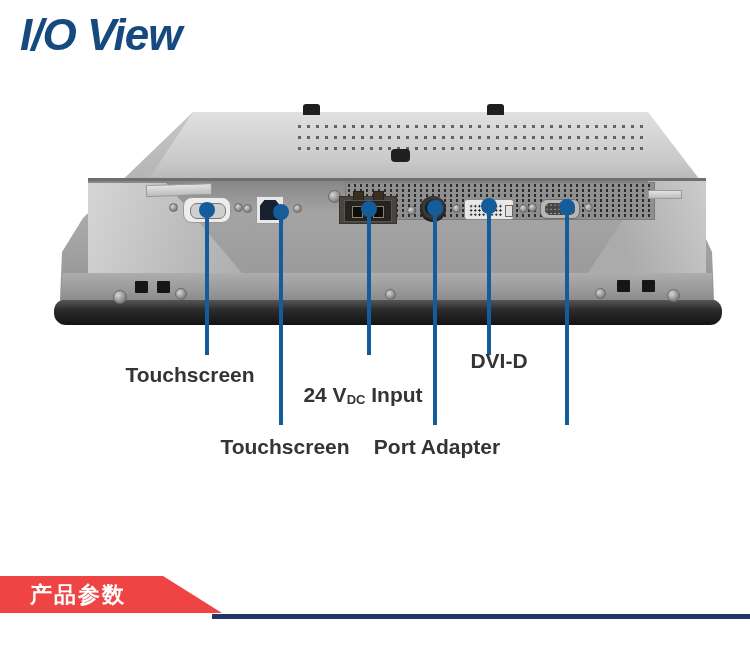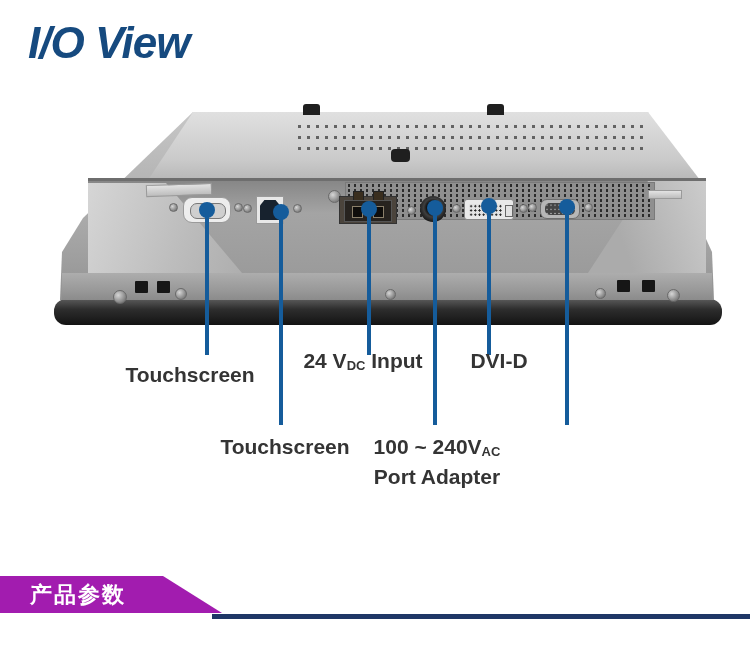--- a/index.html
+++ b/index.html
@@ -4,21 +4,21 @@
 <style>
   html,body { margin:0; padding:0; background:#ffffff; }
   .page {
     position:relative; width:750px; height:646px; overflow:hidden;
     background:#ffffff; font-family:"Liberation Sans", sans-serif;
   }
   .abs { position:absolute; }
 
   
   .title {
-    position:absolute; left:16px; top:6px; margin:12px;
+    position:absolute; left:16px; top:6px; margin:4px;
     font-size:44px; font-weight:bold; font-style:italic;
     letter-spacing:-1px; color:#164a7f;
   }
 
   
   .bezel {
     left:54px; top:299px; width:668px; height:26px; border-radius:12px;
     background:linear-gradient(180deg,#5a5a5a 0%,#2d2d2d 40%,#131313 100%);
   }
   .body-main {
@@ -103,21 +103,21 @@
   .cline { width:4px; background:#155c9b; }
   .cdot  { width:16px; height:16px; border-radius:50%; background:#155c9b; }
   .clabel {
     position:absolute; text-align:center; color:#343434;
     font-size:21px; font-weight:bold; line-height:25px; white-space:nowrap;
   }
   .ss { font-size:13px; vertical-align:-2px; font-weight:bold; }
 
   
   .banner {
-    left:0; top:576px; width:222px; height:37px; background:#a21caf;
+    left:0; top:576px; width:222px; height:37px; background:#ef4444;
     clip-path:polygon(0 0,163px 0,222px 100%,0 100%);
     font-family:Liberation Serif, serif;
   }
   .banner-text {
     position:absolute; left:30px; top:0; line-height:37px;
     color:#ffffff; font-size:22px; font-weight:bold; letter-spacing:2px;
   }
   .banner-rule { left:212px; top:614px; width:538px; height:5px; background:#1f3766; }
 </style>
 </head>
@@ -207,34 +207,33 @@
     <div class="abs cdot" style="left:361px;top:201px"></div>
     <div class="abs cdot" style="left:427px;top:200px"></div>
     <div class="abs cdot" style="left:481px;top:198px"></div>
     <div class="abs cdot" style="left:559px;top:199px"></div>
   </div>
 
   <div class="clabel" style="left:100px;top:362px;width:180px">
     <div>Touchscreen</div>
   </div>
 
-  <div class="clabel" style="left:273px;top:348px;width:180px">
+  <div class="clabel" style="left:273px;top:382px;width:180px">
     <span>24 V</span><sub class="ss">DC</sub><span> Input</span>
   </div>
 
   <div class="clabel" style="left:439px;top:348px;width:120px">
     <span>DVI-D</span>
   </div>
 
   <div class="clabel" style="left:195px;top:434px;width:180px">
     <div>Touchscreen</div>
   </div>
 
   <div class="clabel" style="left:347px;top:434px;width:180px">
-    <div><span>100 ~ 240V</span><sub class="ss">AC</sub></div>
     <div>Port Adapter</div>
   </div>
 
 
   <div class="abs banner">
     <span class="banner-text">产品参数</span>
   </div>
   <div class="abs banner-rule"></div>
 
 </div>

